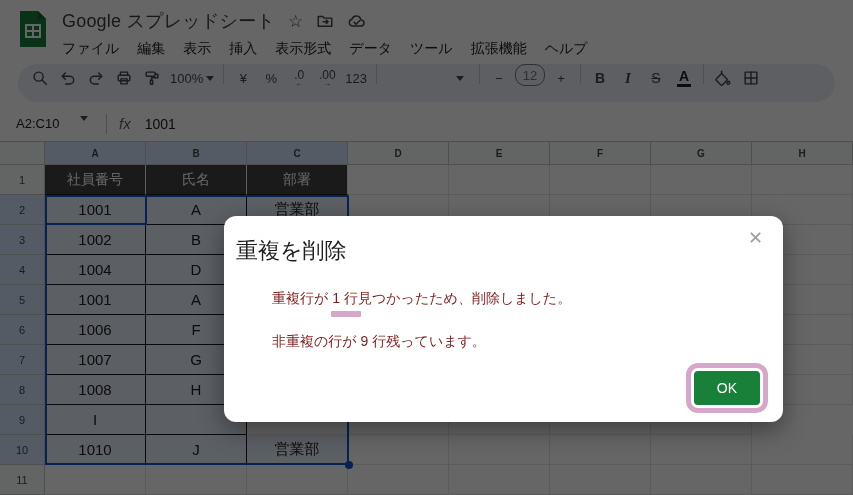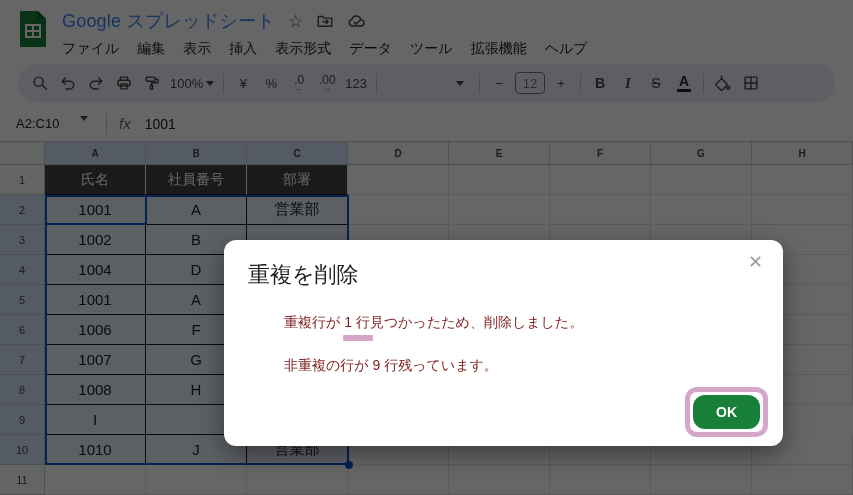--- a/index.html
+++ b/index.html
@@ -4,36 +4,36 @@
 <style>
   * { margin:0; padding:0; box-sizing:border-box; }
   html,body { width:853px; height:495px; overflow:hidden; }
   body { font-family:"Liberation Sans","DejaVu Sans",sans-serif; background:#fff; position:relative; }
 
   
   .topbar { height:62px; background:#fff; display:flex; align-items:flex-start; padding:8px 0 0 18px; }
   .logo-svg { width:30px; height:40px; margin-top:1px; }
   .head-right { margin-left:14px; flex:1; }
   .title-row { display:flex; align-items:center; gap:13px; height:26px; }
-  .doc-title { font-size:18px; color:#3b82f6; letter-spacing:.2px; }
+  .doc-title { font-size:18px; color:#404040; letter-spacing:.2px; }
   .title-icon { color:#444746; font-size:17px; line-height:1; display:flex; align-items:center; }
   .menu-row { display:flex; margin-top:3px; margin-left:-9px; }
   .menu-item { font-size:14px; color:#202124; padding:3px 9px; border-radius:4px; cursor:default; }
 
   
   .toolbar-wrap { padding:2px 18px 0 18px; }
-  .toolbar { height:38px; background:#e9eef6; border-radius:19px; display:flex; align-items:center; padding:0 8px; }
+  .toolbar { height:38px; background:#e9eef6; border-radius:19px; display:flex; align-items:flex-start; padding:0 8px; }
   .tbtn { min-width:28px; height:28px; display:flex; align-items:center; justify-content:center;
           border-radius:4px; color:#444746; font-size:13px; gap:3px; padding:0 4px; }
   .tdiv { width:1px; height:20px; background:#c4c7c5; margin:0 5px; }
   .caret { width:0; height:0; border-left:4px solid transparent; border-right:4px solid transparent; border-top:5px solid #444746; display:inline-block; }
   .zoom-label { font-size:13px; color:#444746; }
   .dec { display:flex; flex-direction:column; align-items:center; line-height:1; font-size:12px; color:#444746; }
   .dec .arr { font-size:8px; margin-top:-1px; }
-  .fontsize-box { width:30px; height:22px; border:1px solid #747775; border-radius:4px; display:flex; align-items:center; justify-content:center; font-size:13px; color:#737373; margin:0 2px; }
+  .fontsize-box { width:30px; height:22px; border:1px solid #747775; border-radius:10px; display:flex; align-items:center; justify-content:center; font-size:13px; color:#737373; margin:0 2px; }
   .b-label { font-weight:bold; font-size:14px; }
   .i-label { font-style:italic; font-family:"Liberation Serif",serif; font-size:15px; font-weight:bold; }
   .s-label { text-decoration:line-through; font-size:14px; }
   .a-btn { display:flex; flex-direction:column; align-items:center; line-height:1; }
   .a-btn .a-t { font-size:14px; font-weight:bold; color:#202124; }
   .a-bar { width:14px; height:3px; background:#202124; margin-top:1px; }
   .tspacer { width:64px; }
   svg.ticon { display:block; }
   svg.ticon * { stroke:#444746; fill:none; stroke-width:1.6; stroke-linecap:round; stroke-linejoin:round; }
 
@@ -59,31 +59,31 @@
           display:flex; align-items:center; justify-content:center; font-size:15px; color:#202124; }
   .cell.th { background:#434343; color:#fff; border-right:1px solid #ececec; border-bottom:1px solid #1a1a1a; font-size:14px; }
   .cell.td { border-right:1px solid #1a1a1a; border-bottom:1px solid #1a1a1a; }
   .cell.selbg { background:#e7eefb; }
   .sel-range  { position:absolute; left:45px; top:53px; width:304px; height:270px; border:2px solid #0b57d0; pointer-events:none; }
   .sel-active { position:absolute; left:45px; top:53px; width:102px; height:30px; border:2px solid #0b57d0; }
   .fill-handle { position:absolute; left:345px; top:319px; width:8px; height:8px; border-radius:50%; background:#0b57d0; }
 
   
   .overlay { position:absolute; inset:0; background:rgba(0,0,0,0.6); z-index:5; }
-  .dialog { position:absolute; left:224px; top:240px; width:559px; height:206px; background:#fff; border-radius:12px;
-            box-shadow:0 8px 24px rgba(0,0,0,.4); z-index:10; padding:20px 24px; }
+  .dialog { position:absolute; left:224px; top:216px; width:559px; height:206px; background:#fff; border-radius:12px;
+            box-shadow:0 8px 24px rgba(0,0,0,.4); z-index:10; padding:20px 12px; }
   .dialog-title { font-size:22px; color:#1f1f1f; }
   .dialog-close { position:absolute; right:20px; top:13px; font-size:18px; color:#9aa0a6; cursor:default; line-height:1; }
   .dialog-line { font-size:14px; color:#7f1d1d;margin-left:36px; }
   .line1 { margin-top:24px; }
   .line2 { margin-top:25px; }
   .hl { position:relative; display:inline-block; }
   .hl::after { content:""; position:absolute; left:-1px; right:-3px; bottom:-9px; height:6px; background:#d6a7cb; border-radius:1px; }
   .ok-wrap { position:absolute; right:15px; bottom:9px; border:5px solid #d6a7cb; border-radius:12px; padding:3px; background:#fff; }
-  .ok-btn { background:#188038; color:#fff; border:none; border-radius:12px; padding:9px 23px; font-size:14px; font-weight:bold;
+  .ok-btn { background:#188038; color:#fff; border:none; border-radius:4px; padding:9px 23px; font-size:14px; font-weight:normal;
             font-family:inherit; cursor:pointer; display:block; }
 </style>
 </head>
 <body>
 
 <div class="topbar">
   <svg class="logo-svg" viewBox="0 0 30 40">
     <path d="M2 2 h18 l8 8 v28 h-26 z" fill="#188038"></path>
     <path d="M20 2 l8 8 h-8 z" fill="#0d652d"></path>
     <rect x="8" y="16" width="14" height="12" fill="none" stroke="#fff" stroke-width="2"></rect>
@@ -230,22 +230,22 @@
         <div class="col-h sel">B</div>
         <div class="col-h sel">C</div>
         <div class="col-h">D</div>
         <div class="col-h">E</div>
         <div class="col-h">F</div>
         <div class="col-h">G</div>
         <div class="col-h">H</div>
       </div>
       <div class="grid-row">
         <div class="row-h">1</div>
+        <div class="cell th">社員番号</div>
         <div class="cell th">氏名</div>
-        <div class="cell th">社員番号</div>
         <div class="cell th">部署</div>
         <div class="cell"></div>
         <div class="cell"></div>
         <div class="cell"></div>
         <div class="cell"></div>
         <div class="cell"></div>
       </div>
       <div class="grid-row">
         <div class="row-h sel">2</div>
         <div class="cell td selbg">1001</div>

